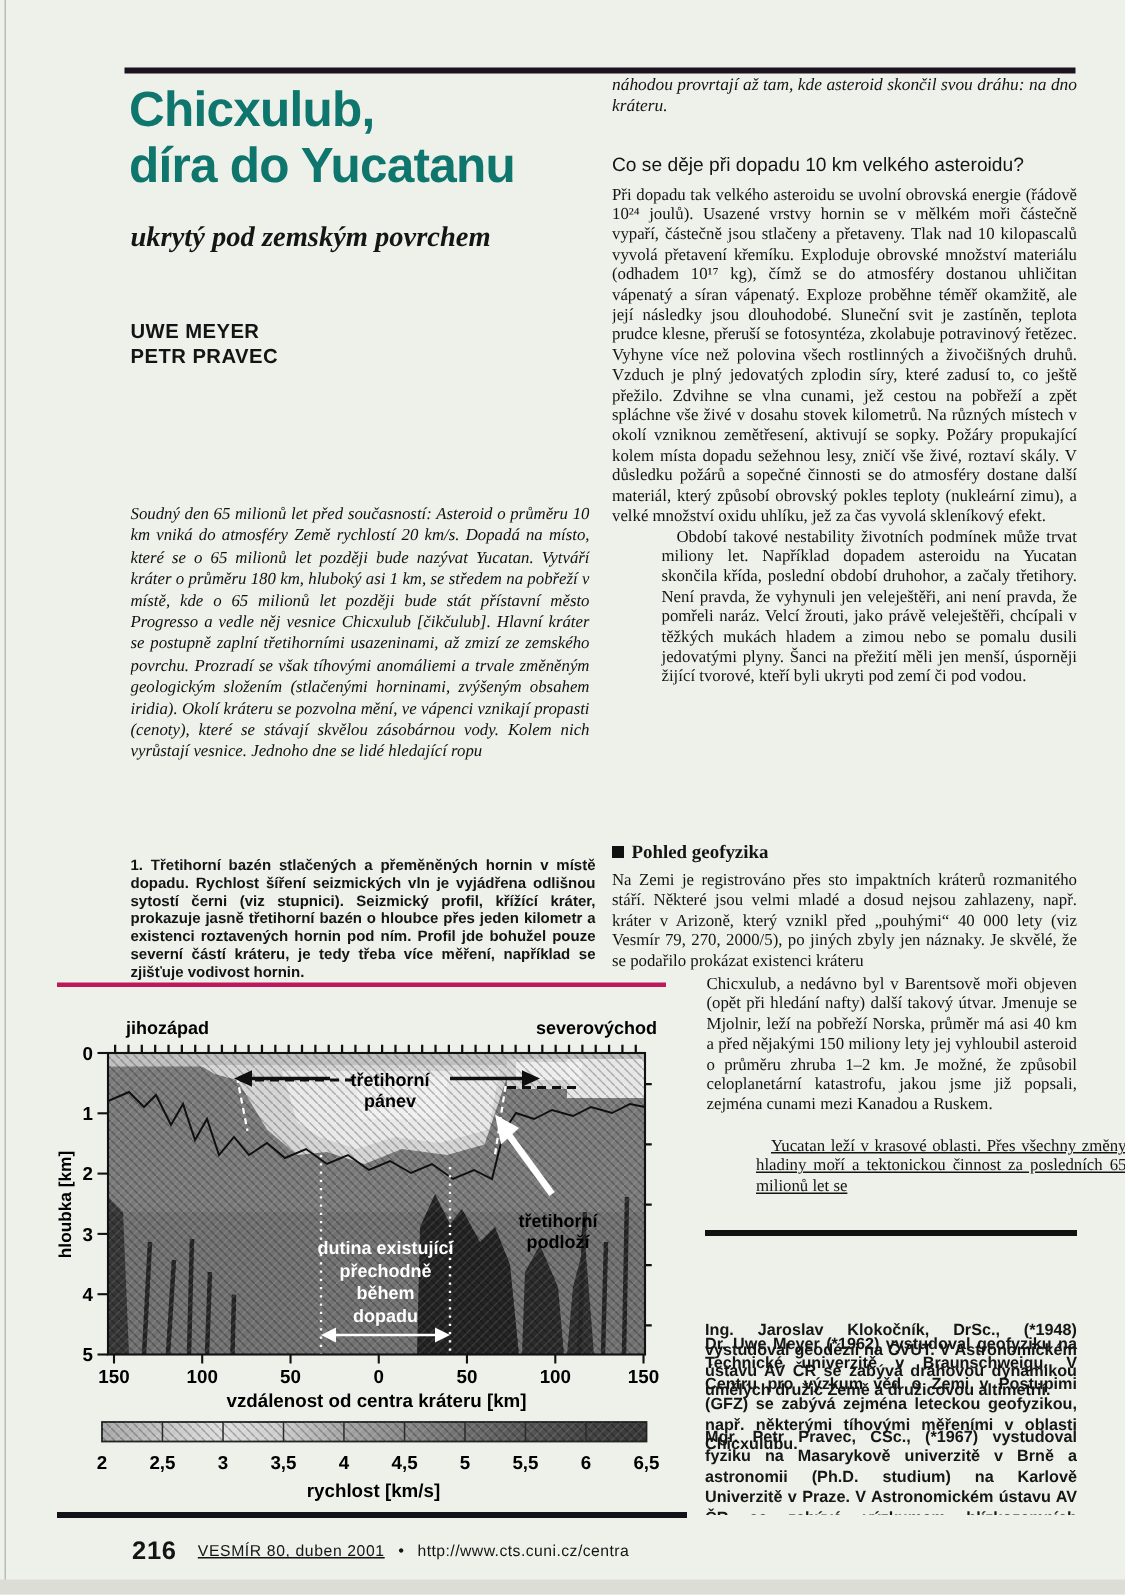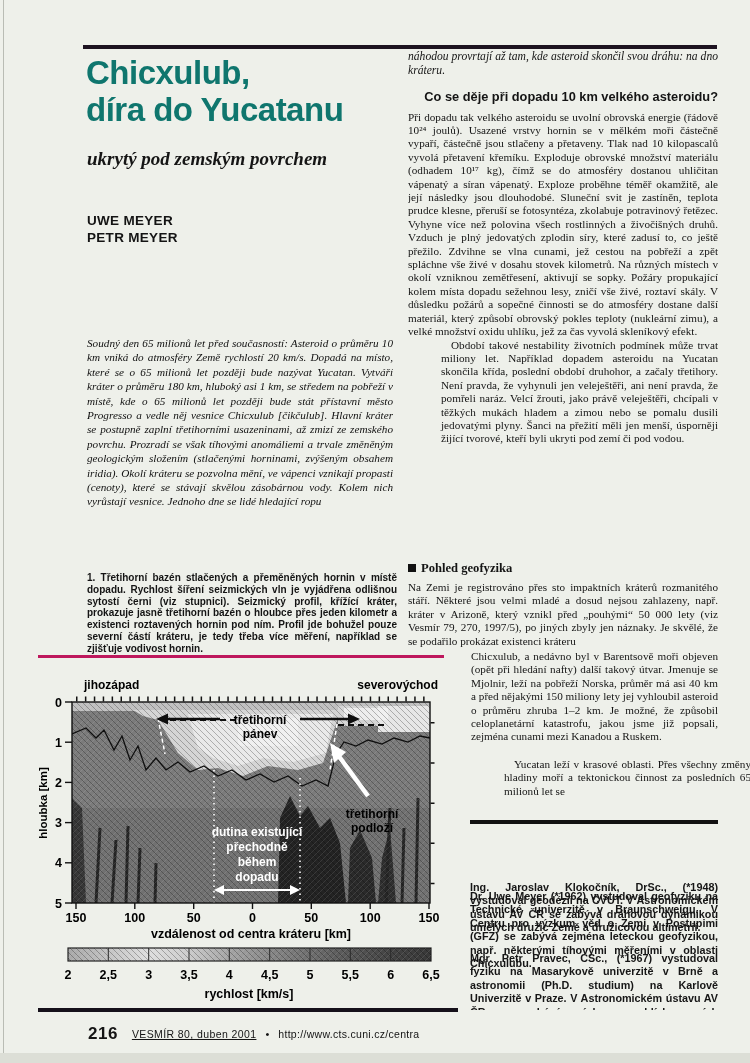--- a/index.html
+++ b/index.html
@@ -19,31 +19,31 @@
   .title{left:86px;top:54px;width:320px;font-size:33px;line-height:37px;font-weight:700;letter-spacing:-0.5px;color:#0f766e;}
   .subtitle{left:87px;top:147px;width:320px;font-size:19px;line-height:23px;font-weight:700;font-style:italic;color:#151515;}
   .byline{left:87px;top:212px;width:300px;font-size:13.5px;line-height:17px;font-weight:700;letter-spacing:0.3px;}
   .lead{left:87px;top:336px;width:306px;height:226px;overflow:hidden;
         font-style:italic;font-size:11.2px;line-height:14.4px;font-weight:500;color:#101010;}
   .caption{left:87px;top:572px;width:310px;height:86px;overflow:hidden;
            font-size:10px;line-height:11.8px;font-weight:700;color:#141414;}
   
   .rc-a{left:408px;top:50px;width:310px;height:510px;overflow:hidden;}
   .lead-cont{font-style:italic;font-size:11.6px;line-height:13.8px;font-weight:500;
-             font-family:"Liberation Serif","DejaVu Serif",serif;margin:0 0 11px 0;}
-  .h1{font-size:12.8px;line-height:15px;font-weight:700;margin:0 0 7px 0;text-align:right;}
+             font-family:"Liberation Serif","DejaVu Serif",serif;margin:0 0 24px 0;}
+  .h1{font-size:12.8px;line-height:15px;font-weight:400;margin:0 0 7px 0;}
   .body-p{font-size:11.2px;line-height:13.4px;margin:0;
           font-family:"Liberation Serif","DejaVu Serif",serif;}
   .indent{text-indent:10px;margin-left:33px;}
   .h2{left:408px;top:561px;width:310px;font-size:12.6px;line-height:15px;font-weight:700;
       font-family:"Liberation Serif","DejaVu Serif",serif;}
   .h2 .sq{display:inline-block;width:8px;height:8px;background:#111;margin-right:5px;}
   .p3a{left:408px;top:581px;width:310px;height:68px;overflow:hidden;}
   .p3b{left:471px;top:650px;width:247px;height:106px;overflow:hidden;}
-  .p4 {left:471px;top:758px;width:247px;height:42px;overflow:hidden;}
+  .p4 {left:471px;top:758px;width:247px;height:42px;overflow:hidden;text-decoration:underline;}
   
   .bio{left:470px;width:248px;font-size:10.8px;line-height:13.4px;font-weight:700;color:#161616;}
   .bio1{top:881px;} .bio2{top:890px;} .bio3{top:952px;height:58px;overflow:hidden;}
   
   .footer{left:88px;top:1024px;width:600px;height:26px;}
   .pgnum{font-size:17px;font-weight:700;letter-spacing:0.5px;vertical-align:middle;}
   .pginfo{font-size:10.5px;letter-spacing:0.4px;font-weight:500;margin-left:14px;vertical-align:middle;text-decoration:underline;}
   .pgdot{font-size:11px;margin:0 9px;vertical-align:middle;}
   .pgurl{font-size:10.5px;letter-spacing:0.3px;vertical-align:middle;}
   
@@ -59,38 +59,38 @@
 
 <div class="abs title sans">
   <div>Chicxulub,</div>
   <div>díra do Yucatanu</div>
 </div>
 <div class="abs subtitle serif">
   <div>ukrytý pod zemským povrchem</div>
 </div>
 <div class="abs byline sans">
   <div>UWE MEYER</div>
-  <div>PETR MEYER</div>
+  <div>PETR PRAVEC</div>
 </div>
 
 <div class="abs lead serif just">Soudný den 65 milionů let před současností: Asteroid o průměru 10 km vniká do atmosféry Země rychlostí 20 km/s. Dopadá na místo, které se o 65 milionů let později bude nazývat Yucatan. Vytváří kráter o průměru 180 km, hluboký asi 1 km, se středem na pobřeží v místě, kde o 65 milionů let později bude stát přístavní město Progresso a vedle něj vesnice Chicxulub [čikčulub]. Hlavní kráter se postupně zaplní třetihorními usazeninami, až zmizí ze zemského povrchu. Prozradí se však tíhovými anomáliemi a trvale změněným geologickým složením (stlačenými horninami, zvýšeným obsahem iridia). Okolí kráteru se pozvolna mění, ve vápenci vznikají propasti (cenoty), které se stávají skvělou zásobárnou vody. Kolem nich vyrůstají vesnice. Jednoho dne se lidé hledající ropu</div>
 
 <div class="abs caption sans just">1. Třetihorní bazén stlačených a přeměněných hornin v místě dopadu. Rychlost šíření seizmických vln je vyjádřena odlišnou sytostí černi (viz stupnici). Seizmický profil, křížící kráter, prokazuje jasně třetihorní bazén o hloubce přes jeden kilometr a existenci roztavených hornin pod ním. Profil jde bohužel pouze severní částí kráteru, je tedy třeba více měření, například se zjišťuje vodivost hornin.</div>
 
 <div class="abs rc-a">
   <p class="lead-cont just">náhodou provrtají až tam, kde asteroid skončil svou dráhu: na dno kráteru.</p>
   <p class="h1 sans">Co se děje při dopadu 10 km velkého asteroidu?</p>
   <p class="body-p just">Při dopadu tak velkého asteroidu se uvolní obrovská energie (řádově 10²⁴ joulů). Usazené vrstvy hornin se v mělkém moři částečně vypaří, částečně jsou stlačeny a přetaveny. Tlak nad 10 kilopascalů vyvolá přetavení křemíku. Exploduje obrovské množství materiálu (odhadem 10¹⁷ kg), čímž se do atmosféry dostanou uhličitan vápenatý a síran vápenatý. Exploze proběhne téměř okamžitě, ale její následky jsou dlouhodobé. Sluneční svit je zastíněn, teplota prudce klesne, přeruší se fotosyntéza, zkolabuje potravinový řetězec. Vyhyne více než polovina všech rostlinných a živočišných druhů. Vzduch je plný jedovatých zplodin síry, které zadusí to, co ještě přežilo. Zdvihne se vlna cunami, jež cestou na pobřeží a zpět spláchne vše živé v dosahu stovek kilometrů. Na různých místech v okolí vzniknou zemětřesení, aktivují se sopky. Požáry propukající kolem místa dopadu sežehnou lesy, zničí vše živé, roztaví skály. V důsledku požárů a sopečné činnosti se do atmosféry dostane další materiál, který způsobí obrovský pokles teploty (nukleární zimu), a velké množství oxidu uhlíku, jež za čas vyvolá skleníkový efekt.</p>
   <p class="body-p just indent">Období takové nestability životních podmínek může trvat miliony let. Například dopadem asteroidu na Yucatan skončila křída, poslední období druhohor, a začaly třetihory. Není pravda, že vyhynuli jen veleještěři, ani není pravda, že pomřeli naráz. Velcí žrouti, jako právě veleještěři, chcípali v těžkých mukách hladem a zimou nebo se pomalu dusili jedovatými plyny. Šanci na přežití měli jen menší, úsporněji žijící tvorové, kteří byli ukryti pod zemí či pod vodou.</p>
 </div>
 
 <div class="abs h2">
   <span class="sq"></span><span>Pohled geofyzika</span>
 </div>
-<div class="abs p3a body-p just">Na Zemi je registrováno přes sto impaktních kráterů rozmanitého stáří. Některé jsou velmi mladé a dosud nejsou zahlazeny, např. kráter v Arizoně, který vznikl před „pouhými“ 50 000 lety (viz Vesmír 79, 270, 1997/5), po jiných zbyly jen náznaky. Je skvělé, že se podařilo prokázat existenci kráteru</div>
+<div class="abs p3a body-p just">Na Zemi je registrováno přes sto impaktních kráterů rozmanitého stáří. Některé jsou velmi mladé a dosud nejsou zahlazeny, např. kráter v Arizoně, který vznikl před „pouhými“ 40 000 lety (viz Vesmír 79, 270, 2000/5), po jiných zbyly jen náznaky. Je skvělé, že se podařilo prokázat existenci kráteru</div>
 <div class="abs p3b body-p just">Chicxulub, a nedávno byl v Barentsově moři objeven (opět při hledání nafty) další takový útvar. Jmenuje se Mjolnir, leží na pobřeží Norska, průměr má asi 40 km a před nějakými 150 miliony lety jej vyhloubil asteroid o průměru zhruba 1–2 km. Je možné, že způsobil celoplanetární katastrofu, jakou jsme již popsali, zejména cunami mezi Kanadou a Ruskem.</div>
 <div class="abs p4 body-p just indent">Yucatan leží v krasové oblasti. Přes všechny změny hladiny moří a tektonickou činnost za posledních 65 milionů let se</div>
 
 <div class="abs figure">
 <svg width="406" height="350" viewBox="0 0 406 350">
   <defs>
     <clipPath id="pc">
           <rect x="34" y="44" width="358" height="201"></rect>
         </clipPath>
     <pattern id="ht" width="6" height="6" patternUnits="userSpaceOnUse">

